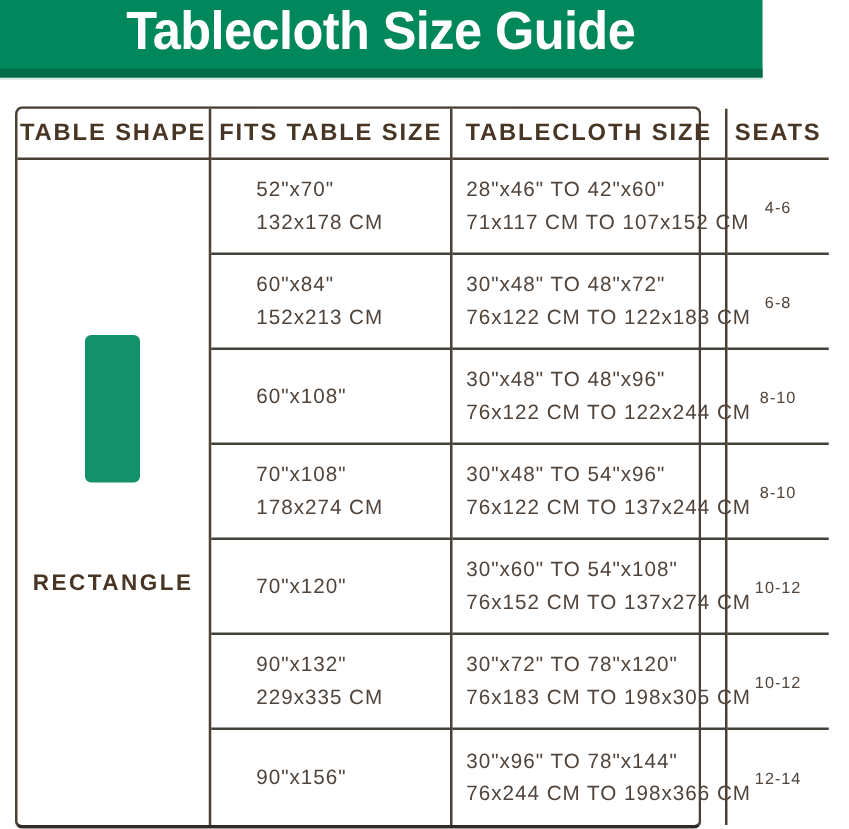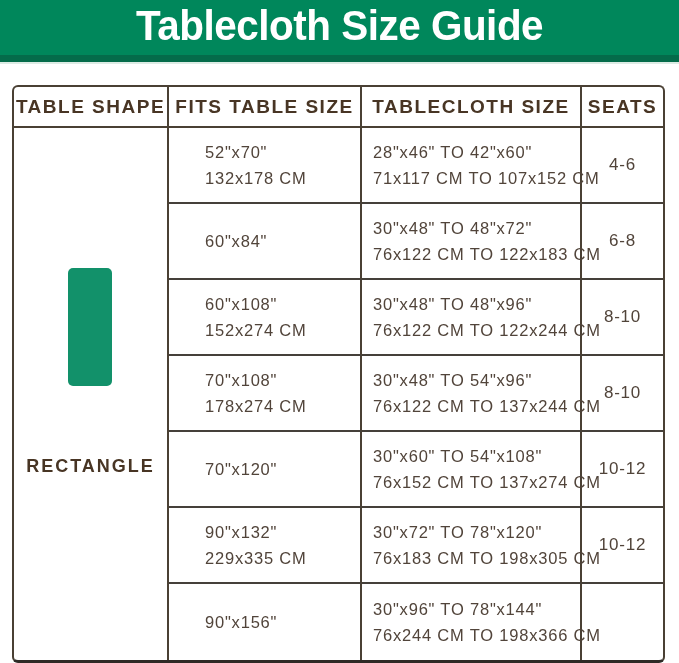--- a/index.html
+++ b/index.html
@@ -11,32 +11,32 @@
     --cell-text:#51443A;
     --border-dark:#4A4034;
     --divider:#45403A;
     --page-bg:#FFFFFF;
   }
   *{box-sizing:border-box;margin:0;padding:0;}
   html,body{width:679px;height:663px;overflow:hidden;background:var(--page-bg);
     font-family:"Liberation Sans","DejaVu Sans",sans-serif;}
 
   .banner{
-    width:679px;height:62px;background:var(--banner-green);
+    width:610px;height:62px;background:var(--banner-green);
     display:flex;align-items:center;justify-content:center;
     border-bottom:7px solid var(--banner-green-dark);
     box-shadow:0 2px 0 var(--banner-underline);
   }
   .banner-title{
     color:#FFFFFF;font-size:43px;font-weight:bold;letter-spacing:-0.5px;
     transform:scaleX(0.94);white-space:nowrap;line-height:1;padding-bottom:4px;
   }
 
   .table-wrap{
-    position:absolute;left:12px;top:85px;width:653px;
+    position:absolute;left:12px;top:85px;width:549px;
     border:2px solid var(--border-dark);
     border-bottom:3px solid #2E2A26;
     border-radius:6px;
     display:grid;
     grid-template-columns:155px 193px 220px 81px;
     grid-template-rows:41px repeat(7,76px);
     background:#FFFFFF;
   }
   .cell{border-right:2px solid var(--border-dark);border-bottom:2px solid var(--divider);
     display:flex;flex-direction:column;justify-content:center;}
@@ -54,21 +54,21 @@
   .shape-group{display:flex;flex-direction:column;align-items:center;transform:translateY(-22px);gap:36px;}
   .rect-shape{width:44px;height:118px;background:var(--shape-green);border-radius:5px;}
   .shape-label{margin-top:34px;font-size:18px;letter-spacing:2px;color:var(--header-text);
     font-weight:bold;white-space:nowrap;}
 
   .size-cell{padding-left:36px;}
   .fits-cell{padding-left:11px;}
   .seats-cell{align-items:center;}
   .cell-line{font-size:16.5px;color:var(--cell-text);letter-spacing:0.8px;
     line-height:26px;white-space:nowrap;}
-  .seats-line{font-size:17px;color:var(--cell-text);letter-spacing:0.8px;}
+  .seats-line{font-size:13px;color:var(--cell-text);letter-spacing:0.8px;}
 </style>
 </head>
 <body>
 
 <div class="banner">
   <div class="banner-title">Tablecloth Size Guide</div>
 </div>
 
 <div class="table-wrap">
   <div class="cell header-cell">TABLE SHAPE</div>
@@ -90,32 +90,32 @@
   <div class="cell fits-cell">
     <div class="cell-line">28"x46" TO 42"x60"</div>
     <div class="cell-line">71x117 CM TO 107x152 CM</div>
   </div>
   <div class="cell seats-cell last-col">
     <div class="seats-line">4-6</div>
   </div>
 
   <div class="cell size-cell">
     <div class="cell-line">60"x84"</div>
+    <div class="cell-line">152x213 CM</div>
   </div>
   <div class="cell fits-cell">
     <div class="cell-line">30"x48" TO 48"x72"</div>
     <div class="cell-line">76x122 CM TO 122x183 CM</div>
   </div>
   <div class="cell seats-cell last-col">
     <div class="seats-line">6-8</div>
   </div>
 
   <div class="cell size-cell">
     <div class="cell-line">60"x108"</div>
-    <div class="cell-line">152x274 CM</div>
   </div>
   <div class="cell fits-cell">
     <div class="cell-line">30"x48" TO 48"x96"</div>
     <div class="cell-line">76x122 CM TO 122x244 CM</div>
   </div>
   <div class="cell seats-cell last-col">
     <div class="seats-line">8-10</div>
   </div>
 
   <div class="cell size-cell">
@@ -153,13 +153,16 @@
     <div class="seats-line">10-12</div>
   </div>
 
   <div class="cell size-cell" style="border-bottom: none;">
     <div class="cell-line">90"x156"</div>
   </div>
   <div class="cell fits-cell" style="border-bottom: none;">
     <div class="cell-line">30"x96" TO 78"x144"</div>
     <div class="cell-line">76x244 CM TO 198x366 CM</div>
   </div>
+  <div class="cell seats-cell last-col" style="border-bottom: none;">
+    <div class="seats-line">12-14</div>
+  </div>
 </div>
 
 </body></html>

